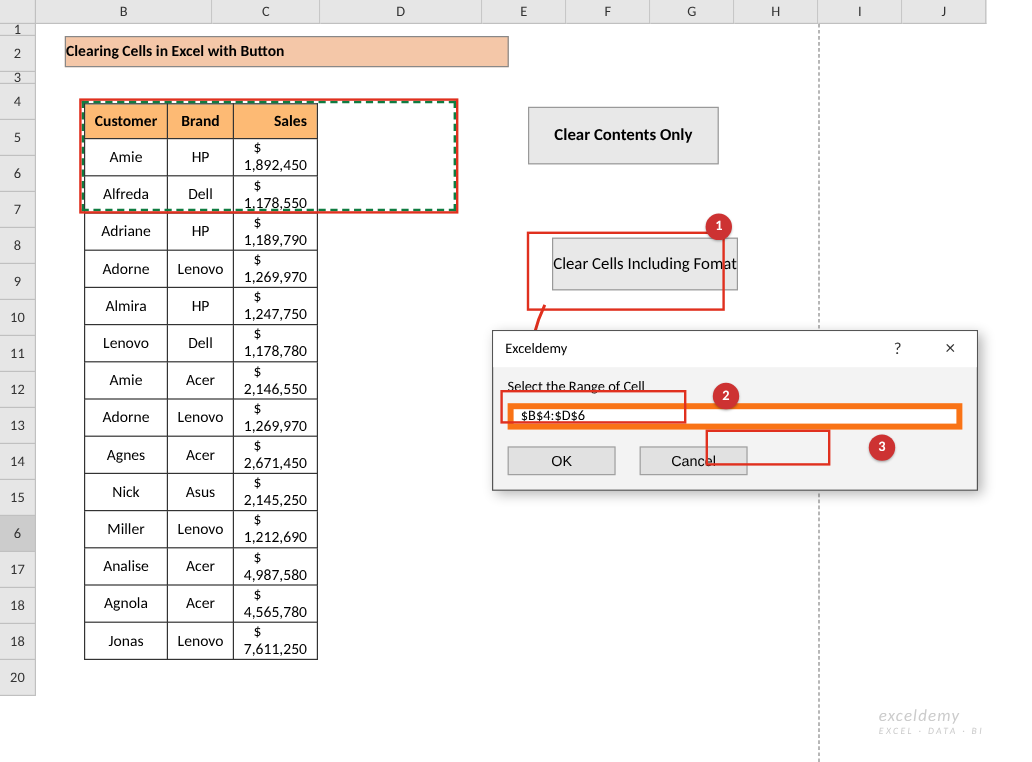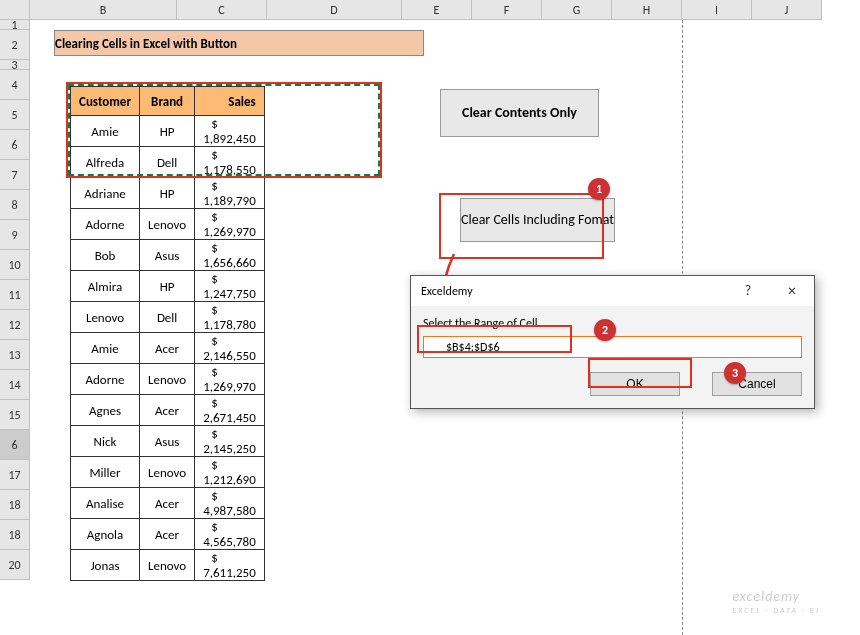--- a/index.html
+++ b/index.html
@@ -249,39 +249,38 @@
     .dialog-body {
       padding: 10px 12px 12px;
     }
     .dialog-label {
       font-size: 12px;
       margin-bottom: 6px;
     }
     .dialog-input {
       width: 100%;
       height: 22px;
-      border: 1px solid #f97316;
-      padding: 0 22px;
+      border: 5px solid #f97316;
+      padding: 0 6px;
       font-size: 12px;
       font-family: Calibri, Arial, sans-serif;
     }
     .red-rect-input {
       position: absolute;
       left: 417px;
       top: 325px;
       width: 155px;
       height: 28px;
       border: 2.5px solid #e0301e;
       pointer-events: none;
       z-index: 25;
     }
     .dialog-buttons {
       display: flex;
-      justify-content: flex-end;
-      gap: 32px;
+      gap: 20px;
       margin-top: 14px;
     }
     .dialog-btn {
       width: 90px;
       height: 24px;
       background: #e1e1e1;
       border: 1px solid #a0a0a0;
       font-size: 12px;
       cursor: pointer;
     }
@@ -385,25 +384,20 @@
           <td class="col-cust">Adriane</td>
           <td class="col-brand">HP</td>
           <td class="col-sales"><span class="dollar">$</span>1,189,790</td>
         </tr>
         <tr>
           <td class="col-cust">Adorne</td>
           <td class="col-brand">Lenovo</td>
           <td class="col-sales"><span class="dollar">$</span>1,269,970</td>
         </tr>
         <tr>
-          <td class="col-cust">Bob</td>
-          <td class="col-brand">Asus</td>
-          <td class="col-sales"><span class="dollar">$</span>1,656,660</td>
-        </tr>
-        <tr>
           <td class="col-cust">Almira</td>
           <td class="col-brand">HP</td>
           <td class="col-sales"><span class="dollar">$</span>1,247,750</td>
         </tr>
         <tr>
           <td class="col-cust">Lenovo</td>
           <td class="col-brand">Dell</td>
           <td class="col-sales"><span class="dollar">$</span>1,178,780</td>
         </tr>
         <tr>

